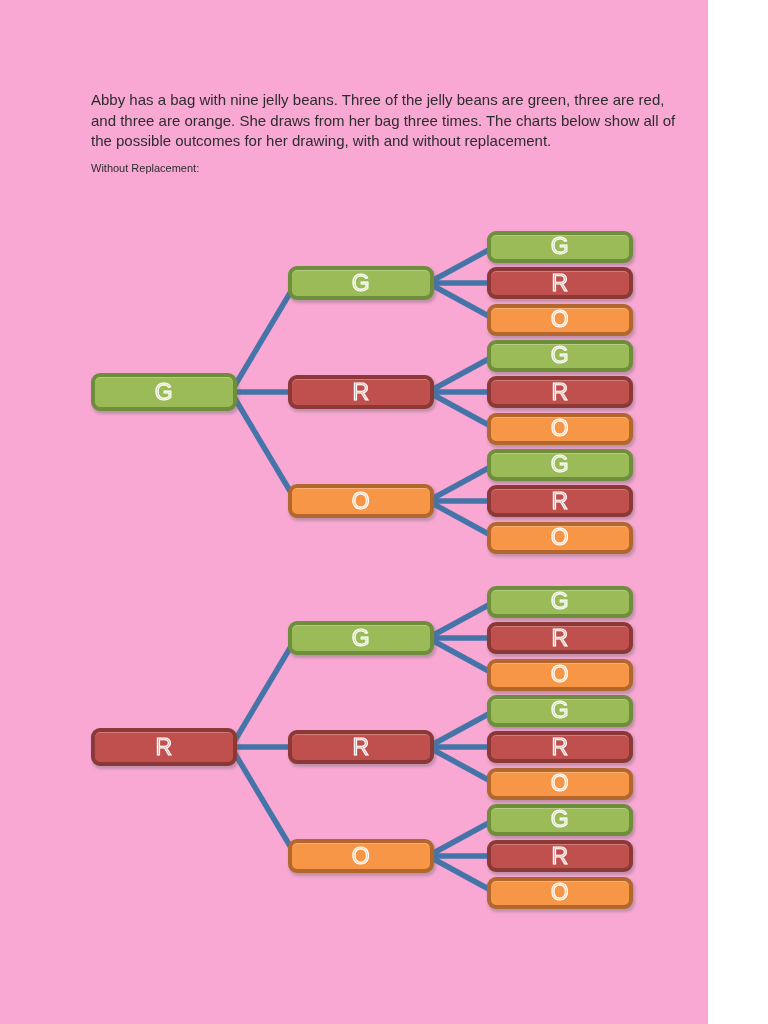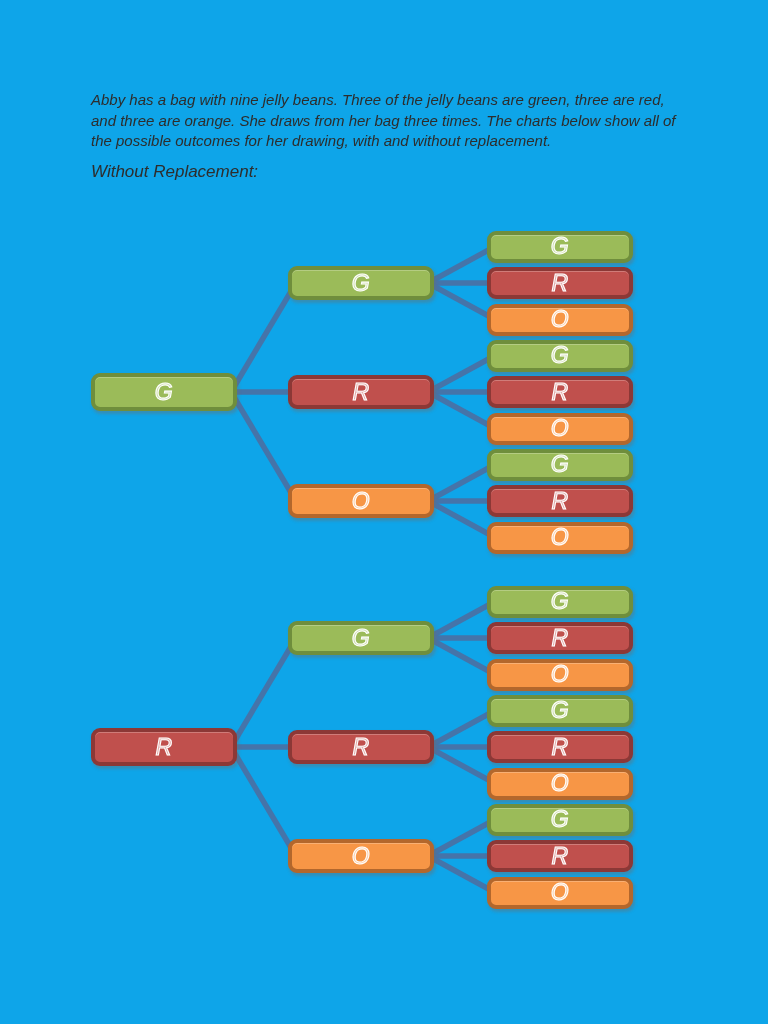--- a/index.html
+++ b/index.html
@@ -1,25 +1,25 @@
 <!DOCTYPE html>
 <html><head>
 <meta charset="utf-8">
 <style>
   * { margin:0; padding:0; box-sizing:border-box; }
   html,body { background:#ffffff; }
   body { width:768px; height:1024px; font-family:"Liberation Sans", sans-serif; }
-  .page { position:relative; width:768px; height:1024px; background:#0ea5e9; overflow:hidden;font-style:italic; }
+  .page { position:relative; width:708px; height:1024px; background:#f9a8d4; overflow:hidden; }
   .para {
     position:absolute; left:91px; top:90px; width:596px;
     font-size:15px; line-height:20.5px; color:#2d2d2d;
   }
   .section-label {
     position:absolute; left:91px; top:162px;
-    font-size:17px; color:#2d2d2d;
+    font-size:11px; color:#2d2d2d;
   }
   .diagram { position:absolute; left:0; top:0; width:768px; height:1024px; }
   #lines { position:absolute; left:0; top:0; width:768px; height:1024px; z-index:1; }
   .node {
     position:absolute; z-index:2;
     border:4px solid; border-radius:9px;
     display:flex; align-items:center; justify-content:center;
     box-shadow: 1.5px 2.5px 3px rgba(110,110,110,0.40),
                 inset 0 1px 0 rgba(255,255,255,0.25);
   }

